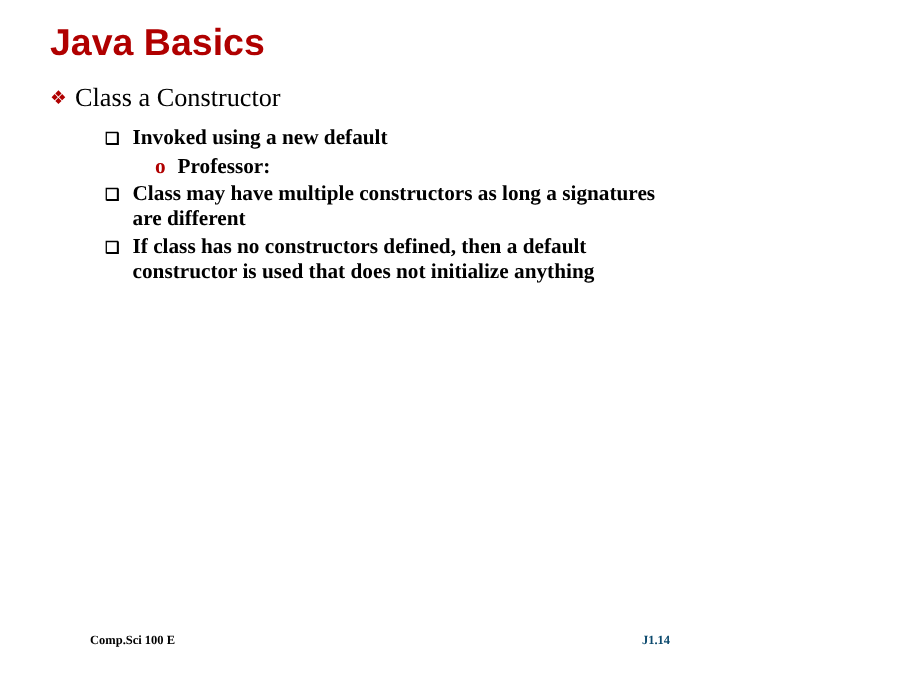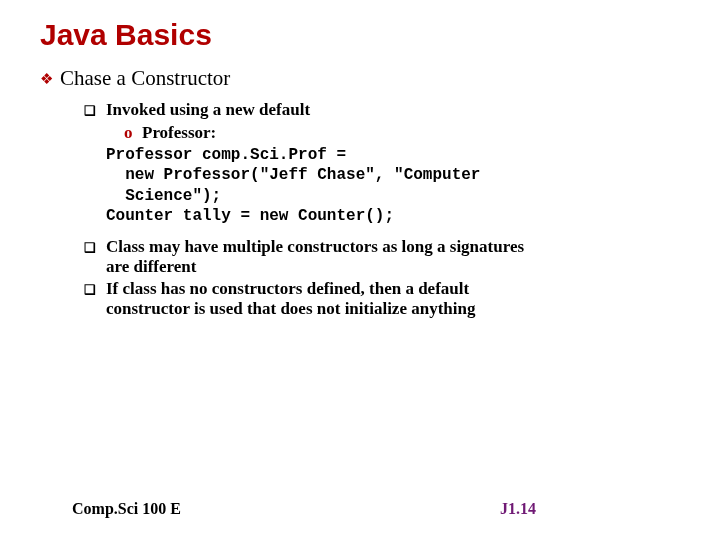--- a/index.html
+++ b/index.html
@@ -84,56 +84,52 @@
     white-space: pre;
   }
   .footer {
     position: absolute;
     left: 0;
     right: 0;
     bottom: 22px;
     padding: 0 40px 0 72px;
     display: flex;
     justify-content: space-between;
-    font-size: 16px;
+    font-size: 10px;
     font-weight: 700;
   }
   .footer .left { color: #000; }
-  .footer .right { color: #701a75; }
+  .footer .right { color: #0c4a6e; }
 </style>
 </head>
 <body>
 
 <div class="slide">
 
   <h1 class="title">Java Basics</h1>
 
   <div class="lvl1">
     <span class="bullet">❖</span>
-    <span class="text">Chase a Constructor</span>
+    <span class="text">Class a Constructor</span>
   </div>
 
   <div class="lvl2-wrap">
 
     <div class="lvl2">
       <span class="bullet">❑</span>
       <span class="text">Invoked using a new default</span>
     </div>
 
     <div class="lvl3-wrap">
       <div class="lvl3">
         <span class="bullet">o</span>
         <span class="text">Professor:</span>
       </div>
     </div>
 
-    <div class="codeblock">Professor comp.Sci.Prof =
-  new Professor("Jeff Chase", "Computer
-  Science");
-Counter tally = new Counter();</div>
 
     <div class="lvl2">
       <span class="bullet">❑</span>
       <span class="text">Class may have multiple constructors as long a signatures are different</span>
     </div>
 
     <div class="lvl2">
       <span class="bullet">❑</span>
       <span class="text">If class has no constructors defined, then a default constructor is used that does not initialize anything</span>
     </div>

